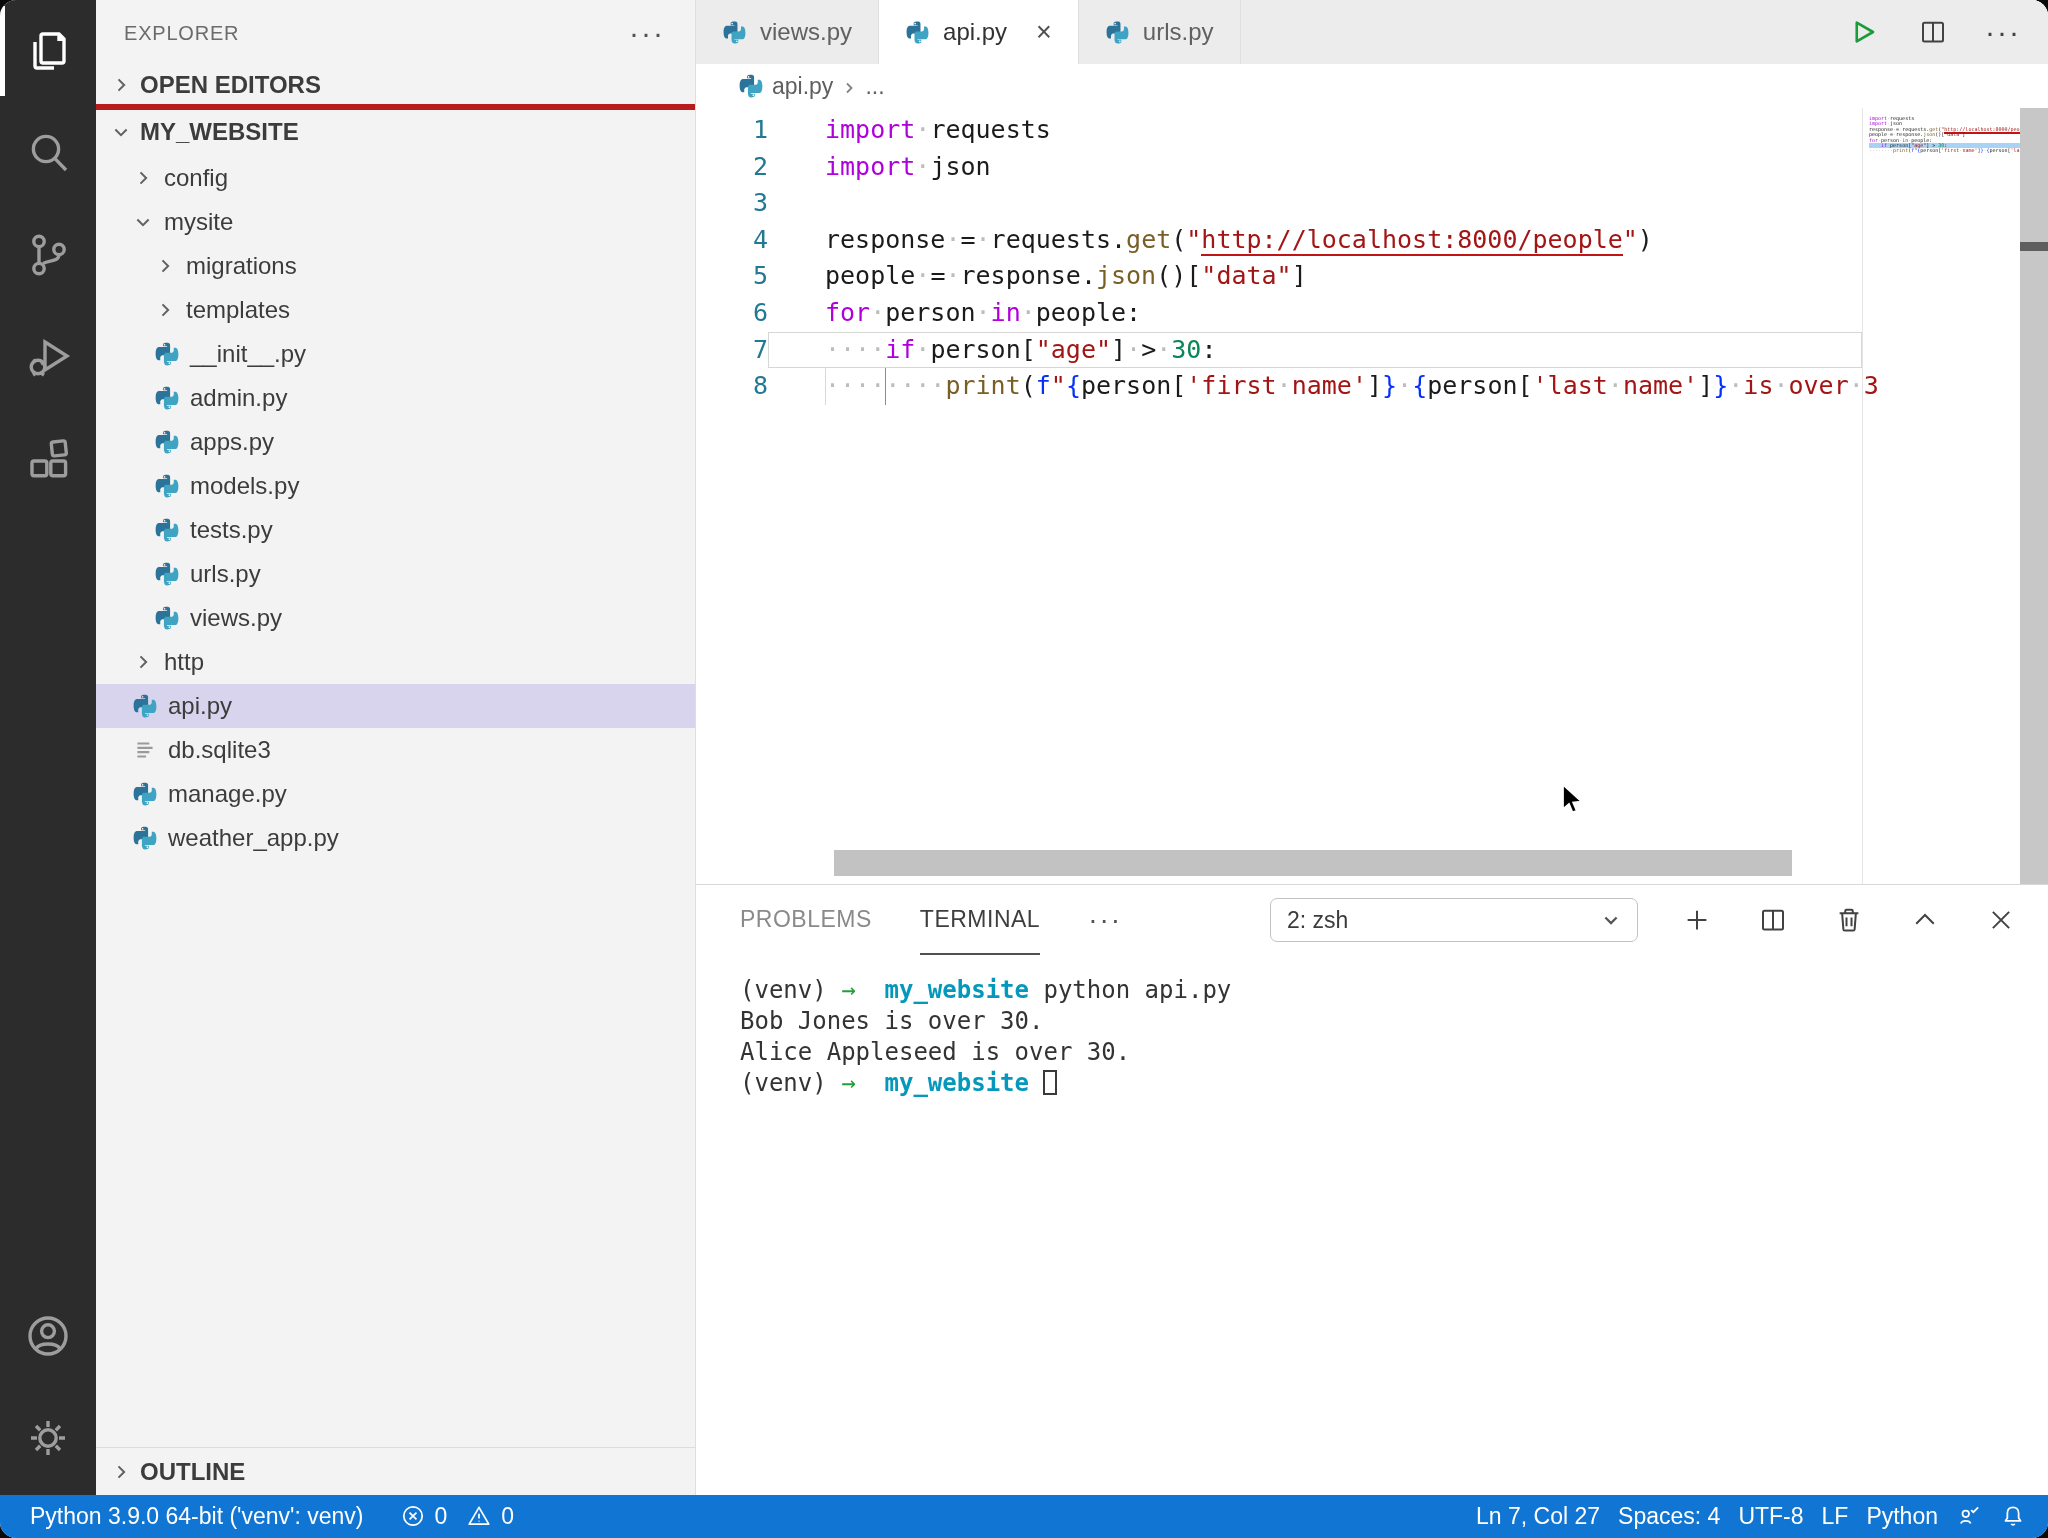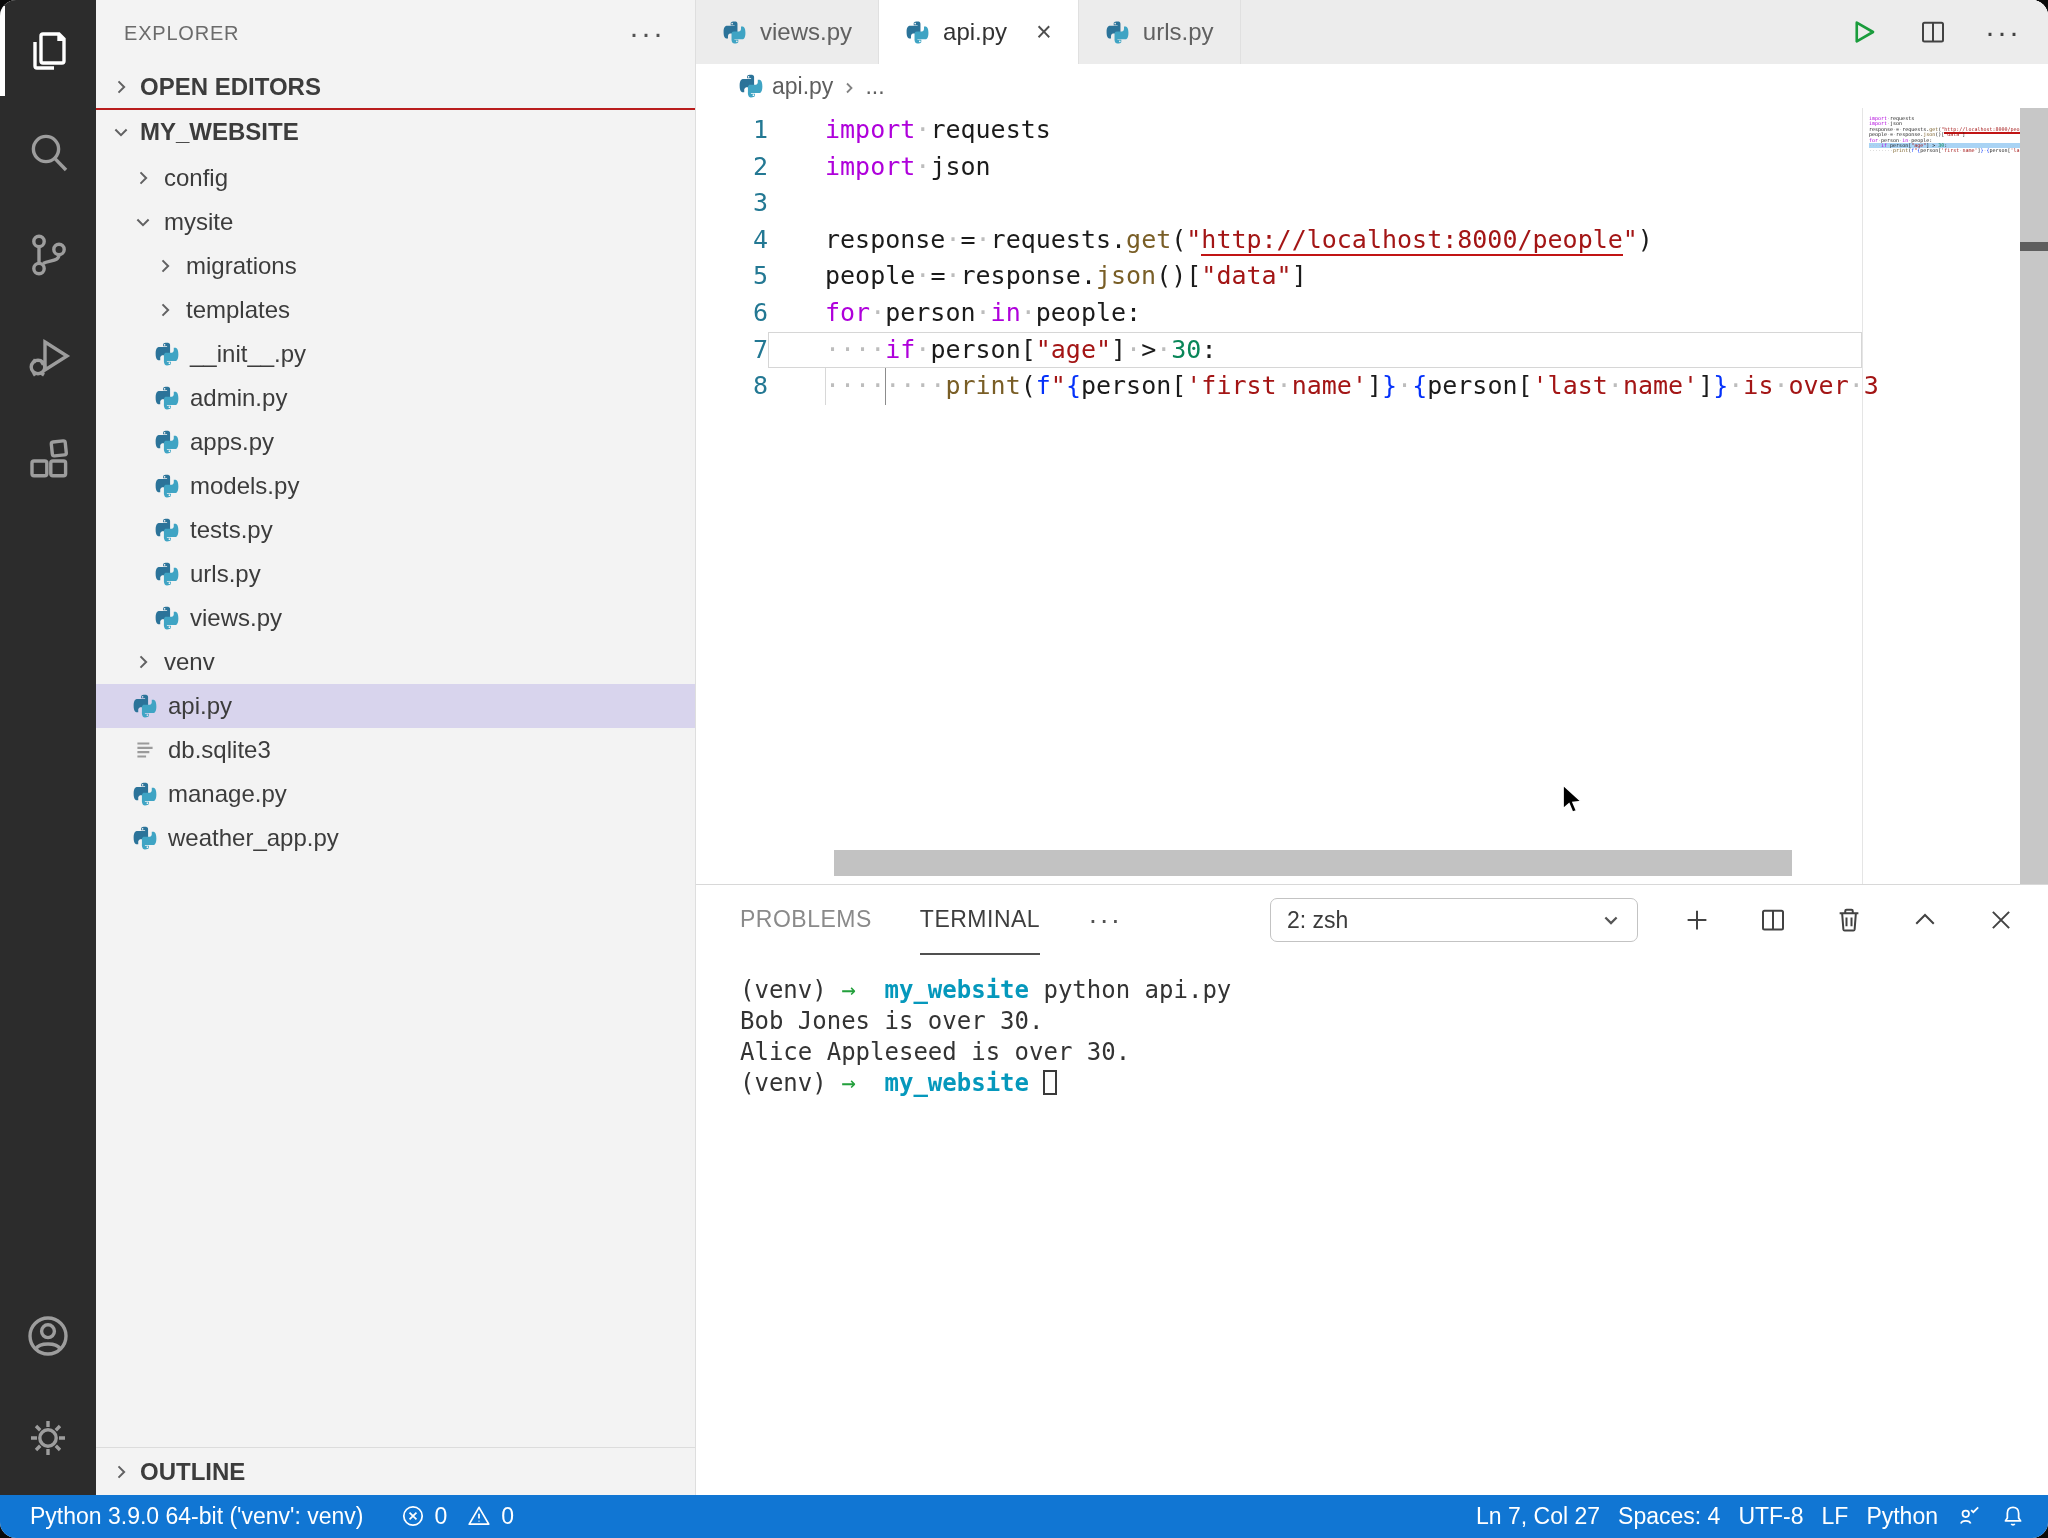--- a/index.html
+++ b/index.html
@@ -25,21 +25,21 @@
   .ab-item.active::before{content:"";position:absolute;left:0;top:6px;bottom:6px;width:5px;background:#fff;}
   .ab-bottom{margin-top:auto;padding-bottom:6px;}
 
   
   .sidebar{width:600px;background:#f3f3f3;border-right:1px solid #dedede;flex:none;display:flex;flex-direction:column;
     font-size:24px;color:#3c3c3c;}
   .sb-header{height:66px;display:flex;align-items:center;justify-content:space-between;padding:0 30px 0 28px;
     font-size:20px;letter-spacing:.8px;color:#6b6b6b;flex:none;}
   .sb-dots{font-size:30px;color:#525252;letter-spacing:2px;line-height:10px;}
   .sb-section{height:44px;display:flex;align-items:center;font-weight:700;padding-left:14px;gap:8px;flex:none;}
-  .sb-section.oe{border-bottom:2px solid #b91c1c;}
+  .sb-section.oe{border-bottom:6px solid #b91c1c;}
   .chev{width:22px;height:22px;display:inline-flex;align-items:center;justify-content:center;color:#616162;flex:none;}
   .chev svg{width:20px;height:20px;stroke:currentColor;fill:none;stroke-width:1.6;}
   .chev.open svg{transform:rotate(90deg);}
   .tree{flex:1;overflow:hidden;padding-top:2px;}
   .trow{height:44px;display:flex;align-items:center;gap:10px;}
   .trow.selected{background:#d8d4ed;}
   .ticon{width:26px;height:26px;flex:none;display:inline-flex;}
   .outline{height:48px;border-top:1px solid #dcdcdc;display:flex;align-items:center;font-weight:700;
     padding-left:14px;gap:8px;flex:none;}
 
@@ -287,21 +287,21 @@
               </svg>
             </span>
             <span>views.py</span>
           </div>
           <div class="trow" style="padding-left: 36px;">
             <span class="chev">
               <svg viewBox="0 0 16 16" width="20" height="20" fill="none" stroke="currentColor" stroke-width="1.6">
                 <path d="M6 3.5l4.5 4.5L6 12.5"></path>
               </svg>
             </span>
-            <span>venv</span>
+            <span>http</span>
           </div>
           <div class="trow selected" style="padding-left: 36px;">
             <span class="ticon">
               <svg viewBox="0 0 48 48" width="100%" height="100%">
                 <path fill="#2b7399" d="M24 3c-7.8 0-7.3 3.4-7.3 3.4v3.5h7.5v1.1H9.1S3 10.3 3 23.2c0 12.9 5.3 12.4 5.3 12.4h3.2v-4.2s-.2-5.3 5.2-5.3h8.1s4.9.1 4.9-4.7V7.6S30.5 3 24 3zm-4.5 2.4a1.6 1.6 0 1 1 0 3.2 1.6 1.6 0 0 1 0-3.2z"></path>
                 <path fill="#3fa4c4" d="M24 45c7.8 0 7.3-3.4 7.3-3.4v-3.5h-7.5V37h15.1S45 37.7 45 24.8c0-12.9-5.3-12.4-5.3-12.4h-3.2v4.2s.2 5.3-5.2 5.3h-8.1s-4.9-.1-4.9 4.7v8.8S17.5 45 24 45zm4.5-2.4a1.6 1.6 0 1 1 0-3.2 1.6 1.6 0 0 1 0 3.2z"></path>
               </svg>
             </span>
             <span>api.py</span>
           </div>

